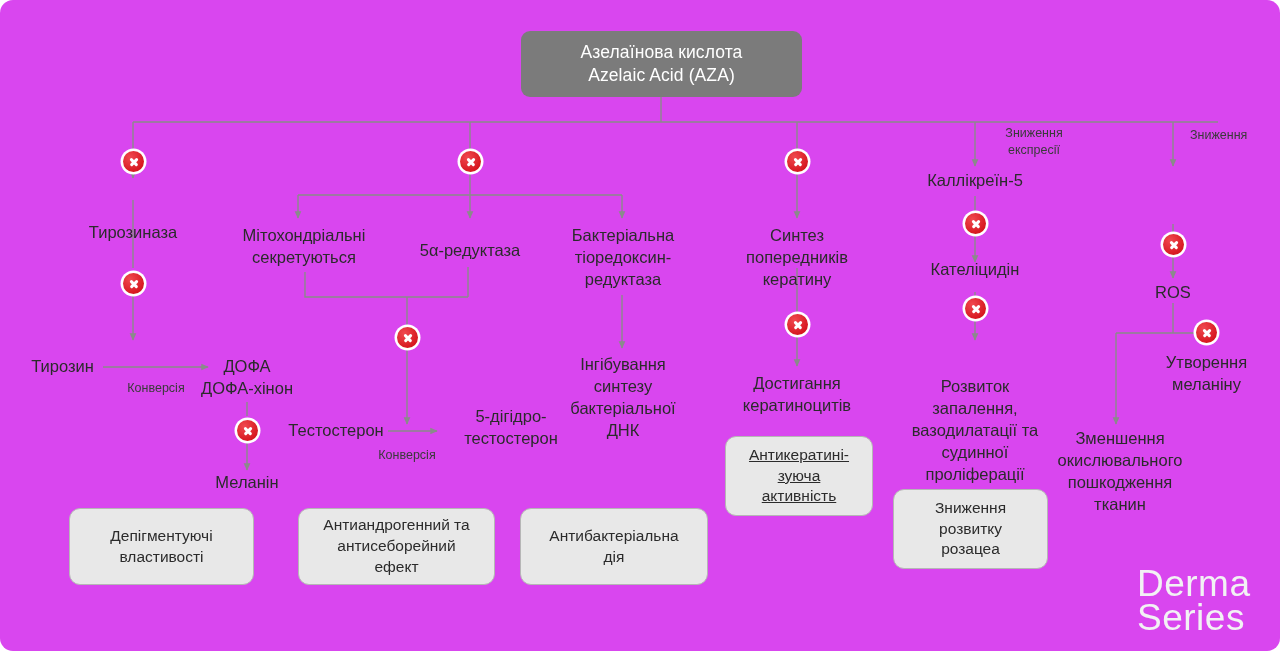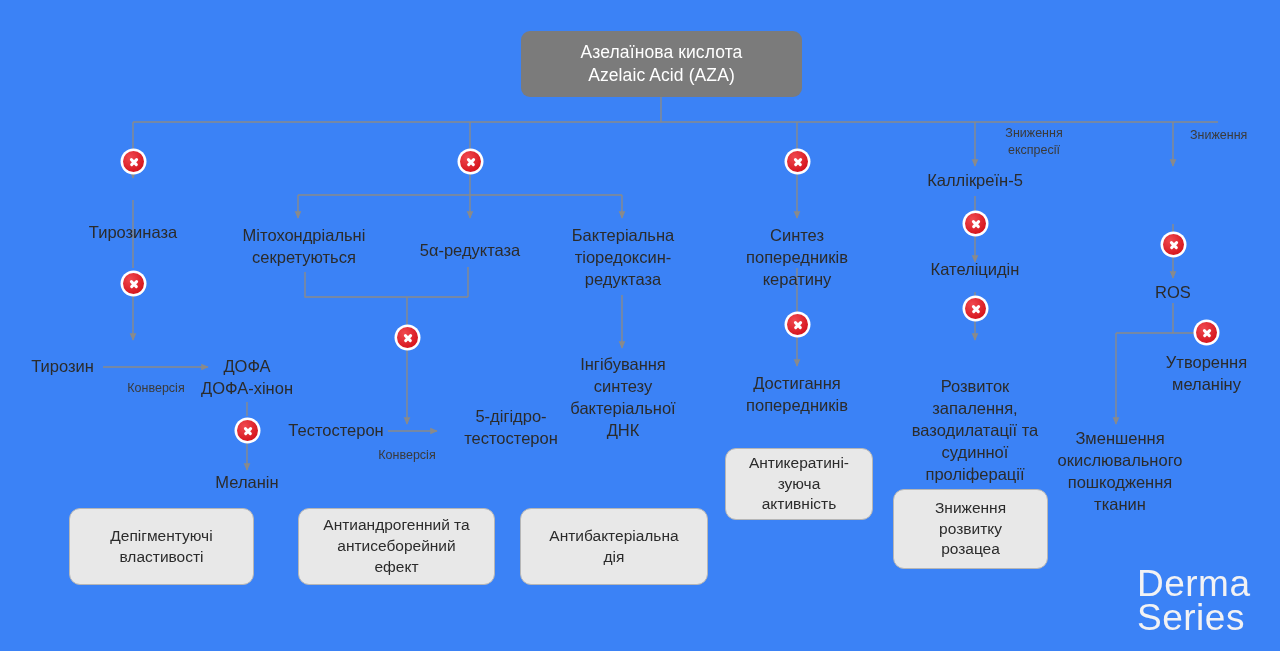--- a/index.html
+++ b/index.html
@@ -8,22 +8,23 @@
     background: #ffffff;
   }
   body {
     font-family: "Liberation Sans", sans-serif;
     -webkit-font-smoothing: antialiased;
   }
   #canvas {
     position: relative;
     width: 1280px;
     height: 651px;
-    background: #3b82f6;
+    background: #d946ef;
     overflow: hidden;
+    border-radius: 13px;
   }
   #wires {
     position: absolute;
     left: 0; top: 0;
     width: 1280px;
     height: 651px;
     pointer-events: none;
   }
 
   
@@ -222,21 +223,21 @@
   <div class="node" style="left:553px; top:353px; width:140px;">Інгібування
 синтезу
 бактеріальної
 ДНК</div>
 
   <div class="node" style="left:727px; top:224px; width:140px;">Синтез
 попередників
 кератину</div>
 
   <div class="node" style="left:727px; top:372px; width:140px;">Достигання
-попередників</div>
+кератиноцитів</div>
 
   <div class="node small" style="left:988px; top:125px; width:92px;">Зниження
 експресії</div>
 
   <div class="node" style="left:905px; top:169px; width:140px;">Каллікреїн-5</div>
 
   <div class="node" style="left:905px; top:258px; width:140px;">Кателіцидін</div>
 
   <div class="node" style="left:896px; top:344px; width:158px;margin-top:31px;">Розвиток
 запалення,
@@ -260,21 +261,21 @@
   <div class="outcome" style="left:69px; top:508px; width:185px; height:77px;">Депігментуючі
 властивості</div>
 
   <div class="outcome" style="left:298px; top:508px; width:197px; height:77px;">Антиандрогенний та
 антисеборейний
 ефект</div>
 
   <div class="outcome" style="left:520px; top:508px; width:188px; height:77px;">Антибактеріальна
 дія</div>
 
-  <div class="outcome" style="left:725px; top:448px; width:148px; height:72px;">Антикератині-
+  <div class="outcome" style="left:725px; top:436px; width:148px; height:80px;text-decoration:underline;">Антикератині-
 зуюча
 активність</div>
 
   <div class="outcome" style="left:893px; top:489px; width:155px; height:80px;">Зниження
 розвитку
 розацеа</div>
 
   <div class="watermark" style="left:1137px; top:567px;">
     <span class="wm-line">Derma</span>
     <span class="wm-line">Series</span>

